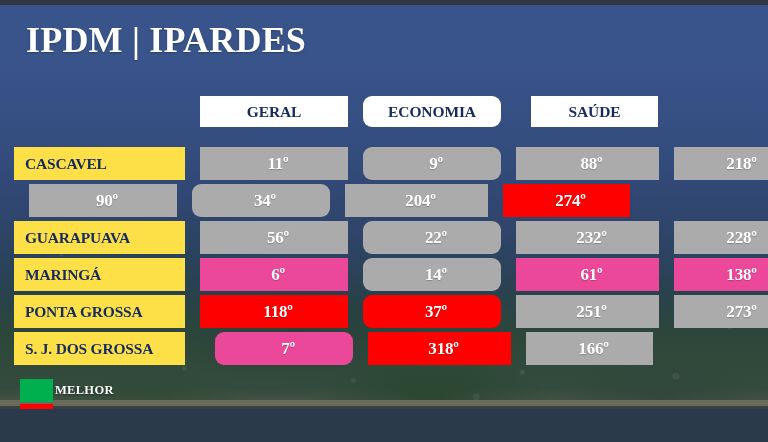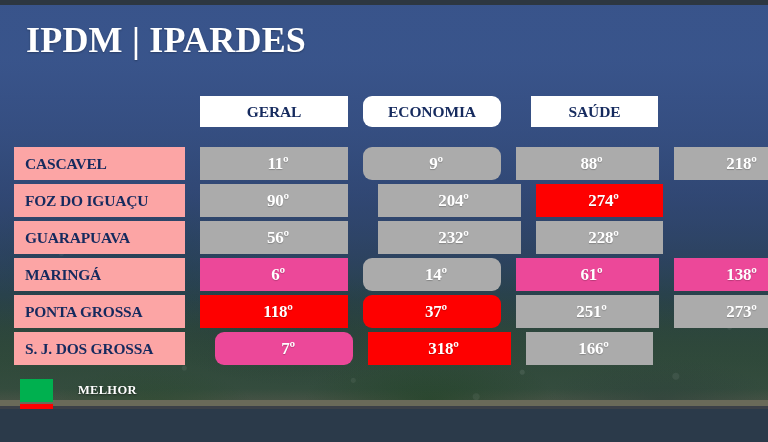--- a/index.html
+++ b/index.html
@@ -138,21 +138,21 @@
     align-items: center;
     justify-content: center;
     font-weight: bold;
     white-space: nowrap;
   }
 
   
   .cell-name {
     width: 171px;
     flex: 0 0 171px;
-    background: #fca5a5;
+    background: #fde047;
     color: #152a5e;
     justify-content: flex-start;
     padding-left: 11px;
     font-size: 15.5px;
     letter-spacing: -.2px;
   }
   .cell-name.blank { background: transparent; }
 
   
   .cell-head {
@@ -193,21 +193,21 @@
     align-items: center;
     height: 23px;
     margin-bottom: 2px;
   }
   .legend-swatch {
     width: 33px;
     height: 23px;
     flex: 0 0 33px;
   }
   .legend-label {
-    margin-left: 25px;
+    margin-left: 2px;
     color: #ffffff;
     font-size: 12.5px;
     font-weight: bold;
     letter-spacing: .3px;
     text-shadow: 0 1px 2px rgba(0,0,0,.5);
   }
 </style>
 </head>
 <body>
 
@@ -238,34 +238,35 @@
         <div class="col-gap"></div>
         <div class="cell cell-val c0 v-neutral">11º</div>
         <div class="col-gap"></div>
         <div class="cell cell-val c1 v-neutral">9º</div>
         <div class="col-gap"></div>
         <div class="cell cell-val c2 v-neutral">88º</div>
         <div class="col-gap"></div>
         <div class="cell cell-val c3 v-neutral">218º</div>
       </div>
       <div class="row">
-        <div class="cell cell-name">FOZ DO IGUAÇU</div>
         <div class="col-gap"></div>
         <div class="cell cell-val c0 v-neutral">90º</div>
         <div class="col-gap"></div>
+        <div class="cell cell-val c1 v-neutral">34º</div>
         <div class="col-gap"></div>
         <div class="cell cell-val c2 v-neutral">204º</div>
         <div class="col-gap"></div>
         <div class="cell cell-val c3 v-worst">274º</div>
       </div>
       <div class="row">
         <div class="cell cell-name">GUARAPUAVA</div>
         <div class="col-gap"></div>
         <div class="cell cell-val c0 v-neutral">56º</div>
         <div class="col-gap"></div>
+        <div class="cell cell-val c1 v-neutral">22º</div>
         <div class="col-gap"></div>
         <div class="cell cell-val c2 v-neutral">232º</div>
         <div class="col-gap"></div>
         <div class="cell cell-val c3 v-neutral">228º</div>
       </div>
       <div class="row">
         <div class="cell cell-name">MARINGÁ</div>
         <div class="col-gap"></div>
         <div class="cell cell-val c0 v-best">6º</div>
         <div class="col-gap"></div>

